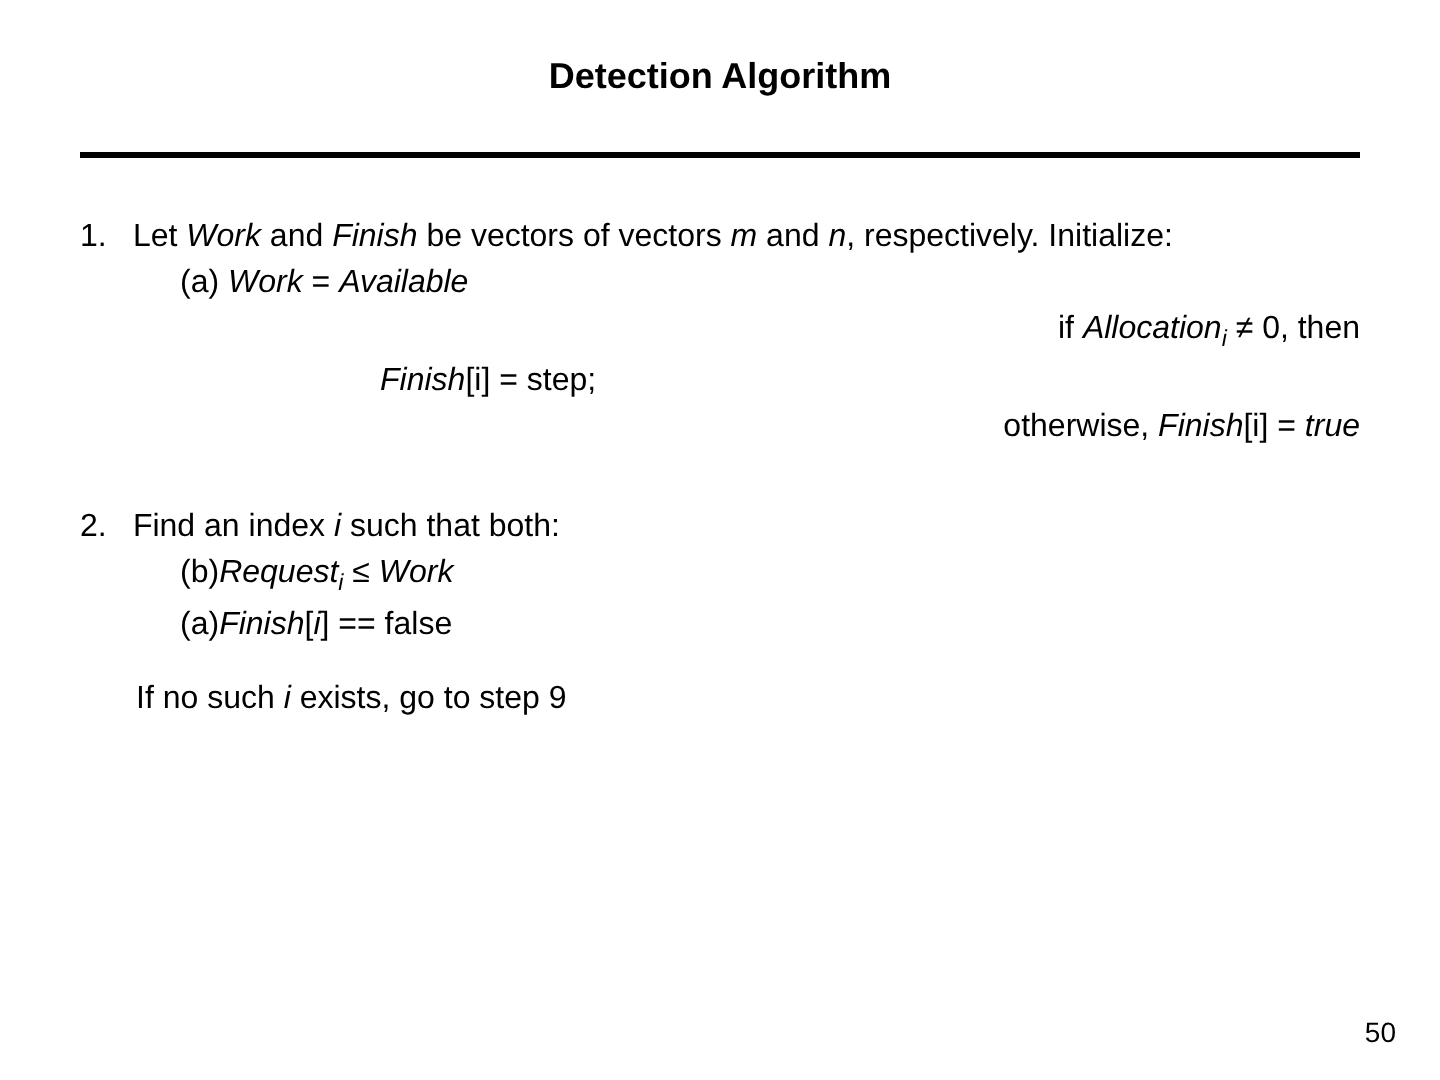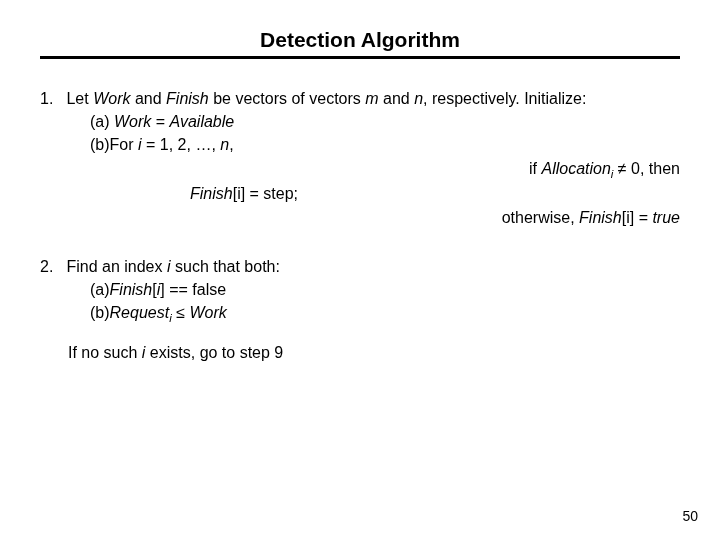--- a/index.html
+++ b/index.html
@@ -14,23 +14,23 @@
   }
   .slide {
     width: 720px;
     height: 540px;
     box-sizing: border-box;
     padding: 20px 40px 20px 40px;
     position: relative;
   }
   .title {
     text-align: center;
-    font-size: 21px;
+    font-size: 18px;
     font-weight: bold;
-    padding-bottom: 4px;
+    padding-bottom: 27px;
     margin-top: 8px;
   }
   .hr {
     border: none;
     border-top: 3px solid #000;
     margin: 0 0 28px 0;
   }
   .body {
     font-size: 16px;
     line-height: 1.45;
@@ -65,44 +65,41 @@
   <div class="body">
 
     <div class="step">
       <div>
         <span class="num">1.</span>
         <span>Let </span><em><b>Work</b></em><span> and </span><em><b>Finish</b></em><span> be vectors of vectors </span><em>m</em><span> and </span><em>n</em><span>, respectively. Initialize:</span>
       </div>
       <div class="indent1">
         <span>(a) </span><em><b>Work</b></em><span> = </span><em><b>Available</b></em>
       </div>
-      <div class="indent1">
-        <span>(b)For </span><em>i</em><span> = 1, 2, …, </span><em>n</em><span>,</span>
-      </div>
       <div class="indent2">
         <span>if </span><em><b>Allocation</b></em><span class="sub"><em>i</em></span><span> ≠ 0, then</span>
       </div>
       <div class="indent3">
         <em><b>Finish</b></em><span>[i] = step;</span>
       </div>
       <div class="indent2">
         <span>otherwise, </span><em><b>Finish</b></em><span>[i] = </span><em><b>true</b></em>
       </div>
     </div>
 
     <div class="step">
       <div>
         <span class="num">2.</span>
         <span>Find an index </span><em>i</em><span> such that both:</span>
       </div>
       <div class="indent1">
-        <span>(a)</span><em><b>Finish</b></em><span>[</span><em>i</em><span>] == false</span>
+        <span>(b)</span><em><b>Request</b></em><span class="sub"><em>i</em></span><span> ≤ </span><em><b>Work</b></em>
       </div>
       <div class="indent1">
-        <span>(b)</span><em><b>Request</b></em><span class="sub"><em>i</em></span><span> ≤ </span><em><b>Work</b></em>
+        <span>(a)</span><em><b>Finish</b></em><span>[</span><em>i</em><span>] == false</span>
       </div>
       <div style="height:14px"></div>
       <div class="indent1" style="padding-left:28px">
         <span>If no such </span><em>i</em><span> exists, go to step 9</span>
       </div>
     </div>
 
   </div>
 
   <div class="pagenum">50</div>

